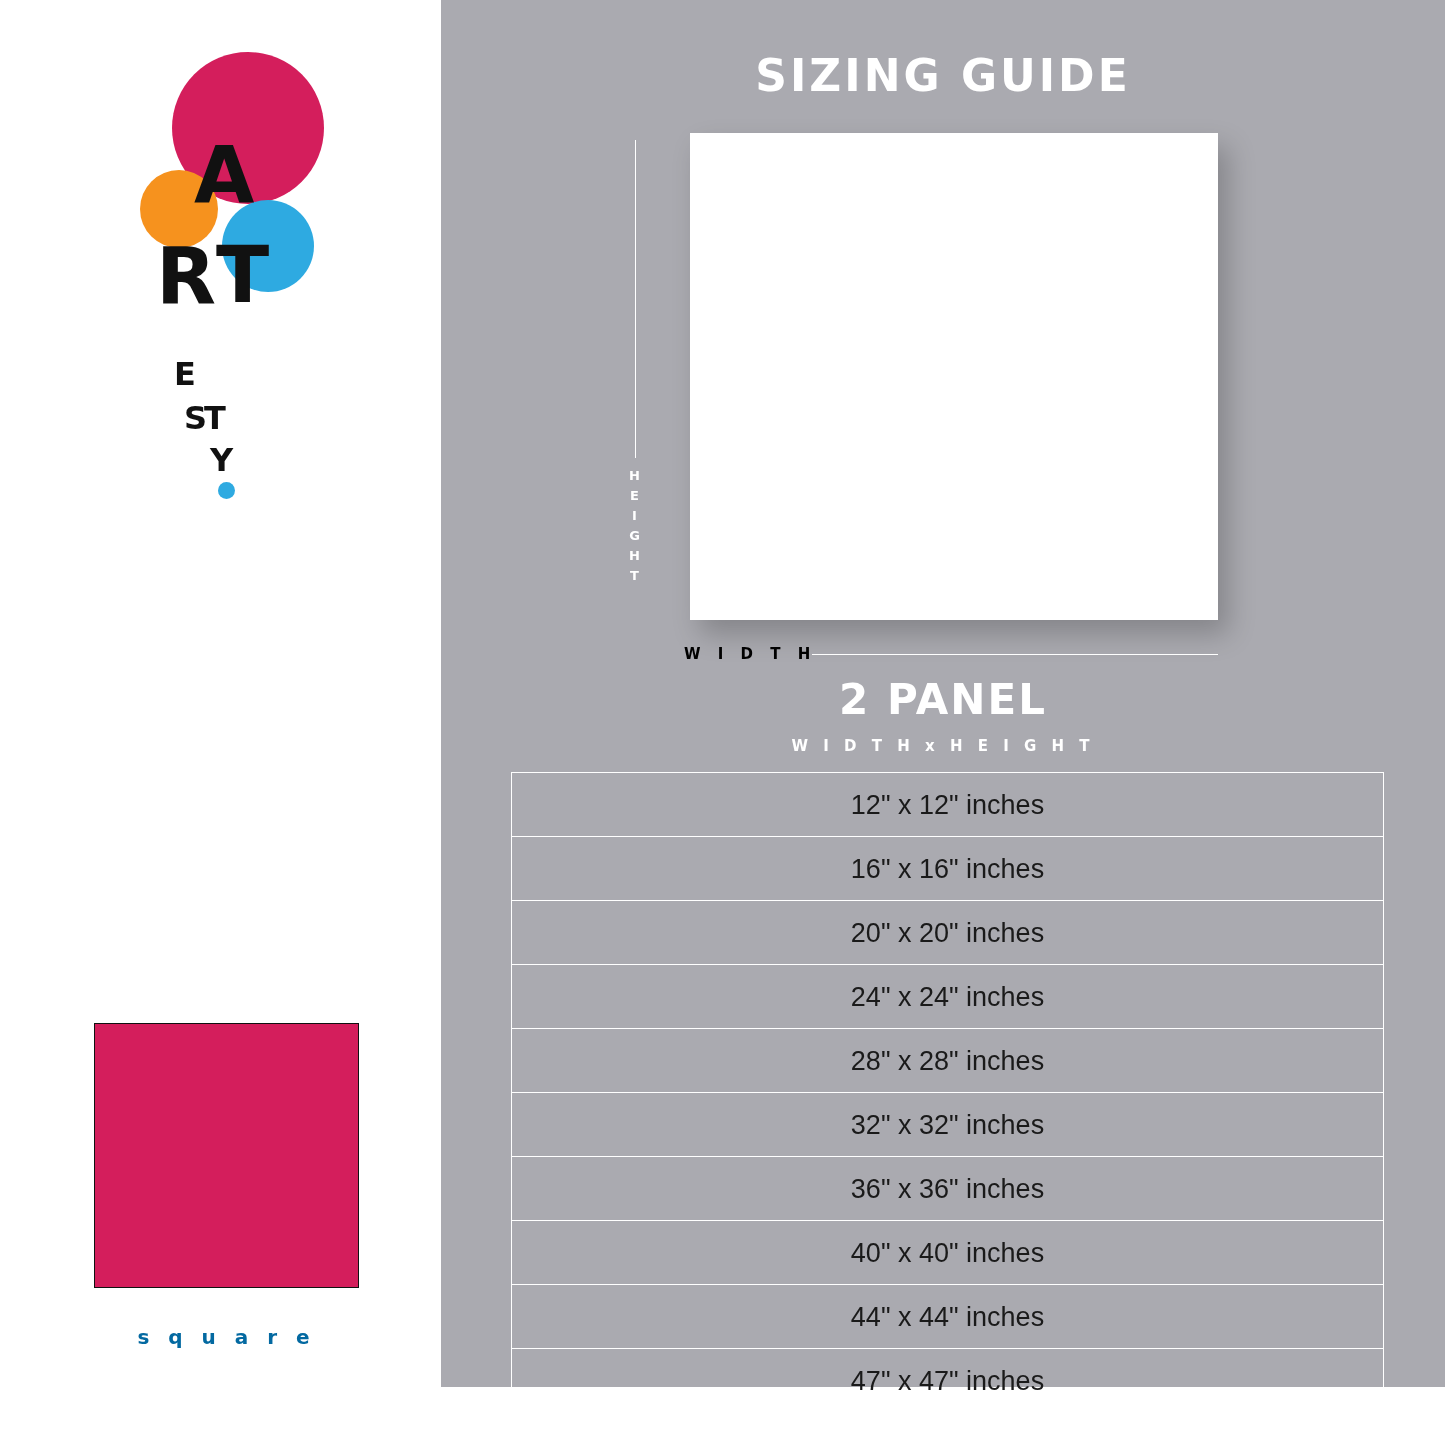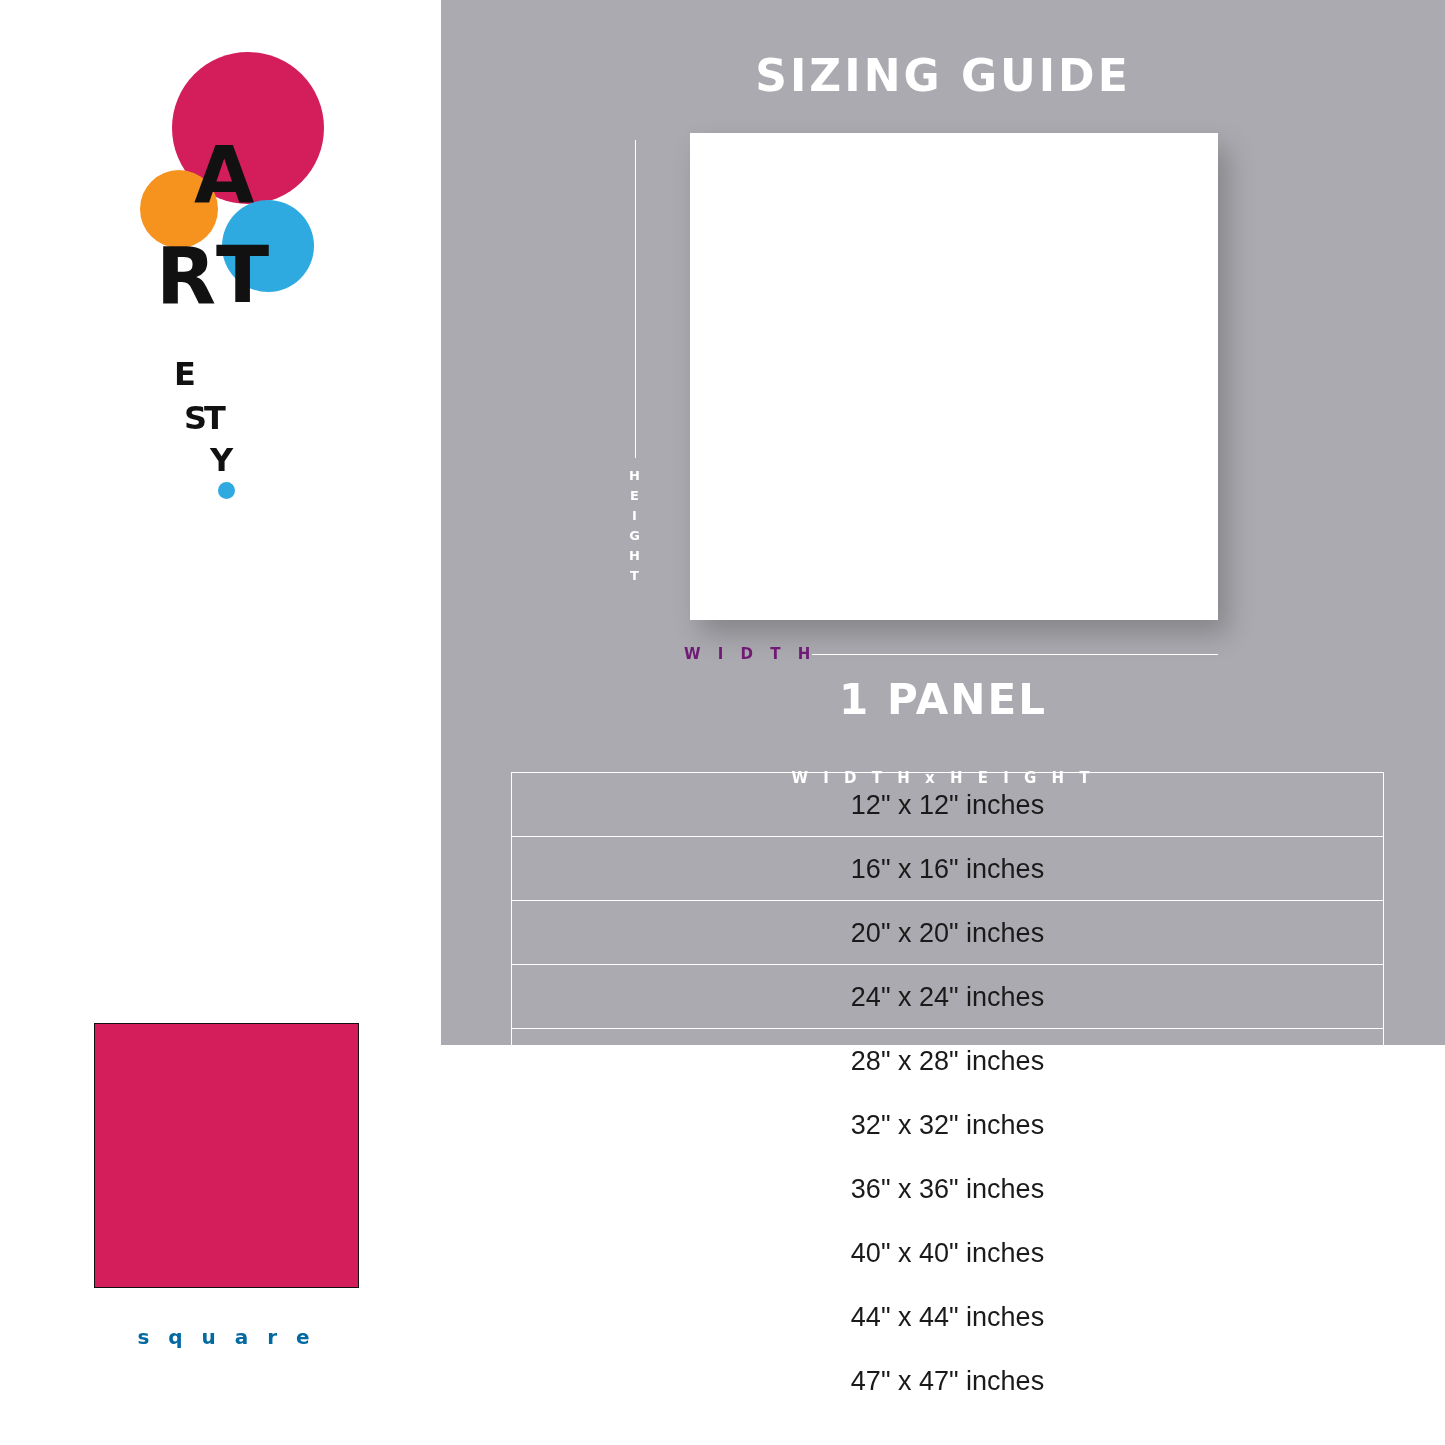--- a/index.html
+++ b/index.html
@@ -93,21 +93,21 @@
     font-weight: bold;
     font-size: 20px;
     letter-spacing: 6px;
     color: #0369a1;
   }
 
   
   .right-panel {
     position: relative;
     flex: 1 1 auto;
-    height: 1045px;
+    height: 1387px;
     background: #a9a9b0;
     background: #aaaab0;
   }
 
   .guide-title {
     position: absolute;
     left: 0; right: 0;
     top: 50px;
     text-align: center;
     color: #ffffff;
@@ -147,21 +147,21 @@
     letter-spacing: 1px;
     text-align: center;
     line-height: 20px;
   }
   .height-label span { display: block; }
 
   .width-label {
     position: absolute;
     left: 243px;
     top: 645px;
-    color: #701a75;
+    color: #000000;
     font-family: "DejaVu Sans", sans-serif;
     font-weight: bold;
     font-size: 15px;
     letter-spacing: 6px;
   }
   .width-line {
     position: absolute;
     left: 371px;
     top: 654px;
     width: 406px;
@@ -183,21 +183,20 @@
   .panel-sub {
     position: absolute;
     left: 0; right: 0;
     top: 737px;
     text-align: center;
     color: #ffffff;
     font-family: "DejaVu Sans", sans-serif;
     font-weight: bold;
     font-size: 15px;
     letter-spacing: 5px;
-    margin-top: 32px;
   }
 
   .size-table {
     position: absolute;
     left: 70px;
     top: 772px;
     width: 873px;
     border: 1px solid #ffffff;
     border-bottom: none;
   }
@@ -249,21 +248,21 @@
         <span>E</span>
         <span>I</span>
         <span>G</span>
         <span>H</span>
         <span>T</span>
     </div>
 
     <div class="width-label">W I D T H</div>
     <div class="width-line"></div>
 
-    <div class="panel-count">1 PANEL</div>
+    <div class="panel-count">2 PANEL</div>
     <div class="panel-sub">W I D T H  x  H E I G H T</div>
 
     <div class="size-table">
       <div class="size-row">12" x 12" inches</div>
       <div class="size-row">16" x 16" inches</div>
       <div class="size-row">20" x 20" inches</div>
       <div class="size-row">24" x 24" inches</div>
       <div class="size-row">28" x 28" inches</div>
       <div class="size-row">32" x 32" inches</div>
       <div class="size-row">36" x 36" inches</div>

